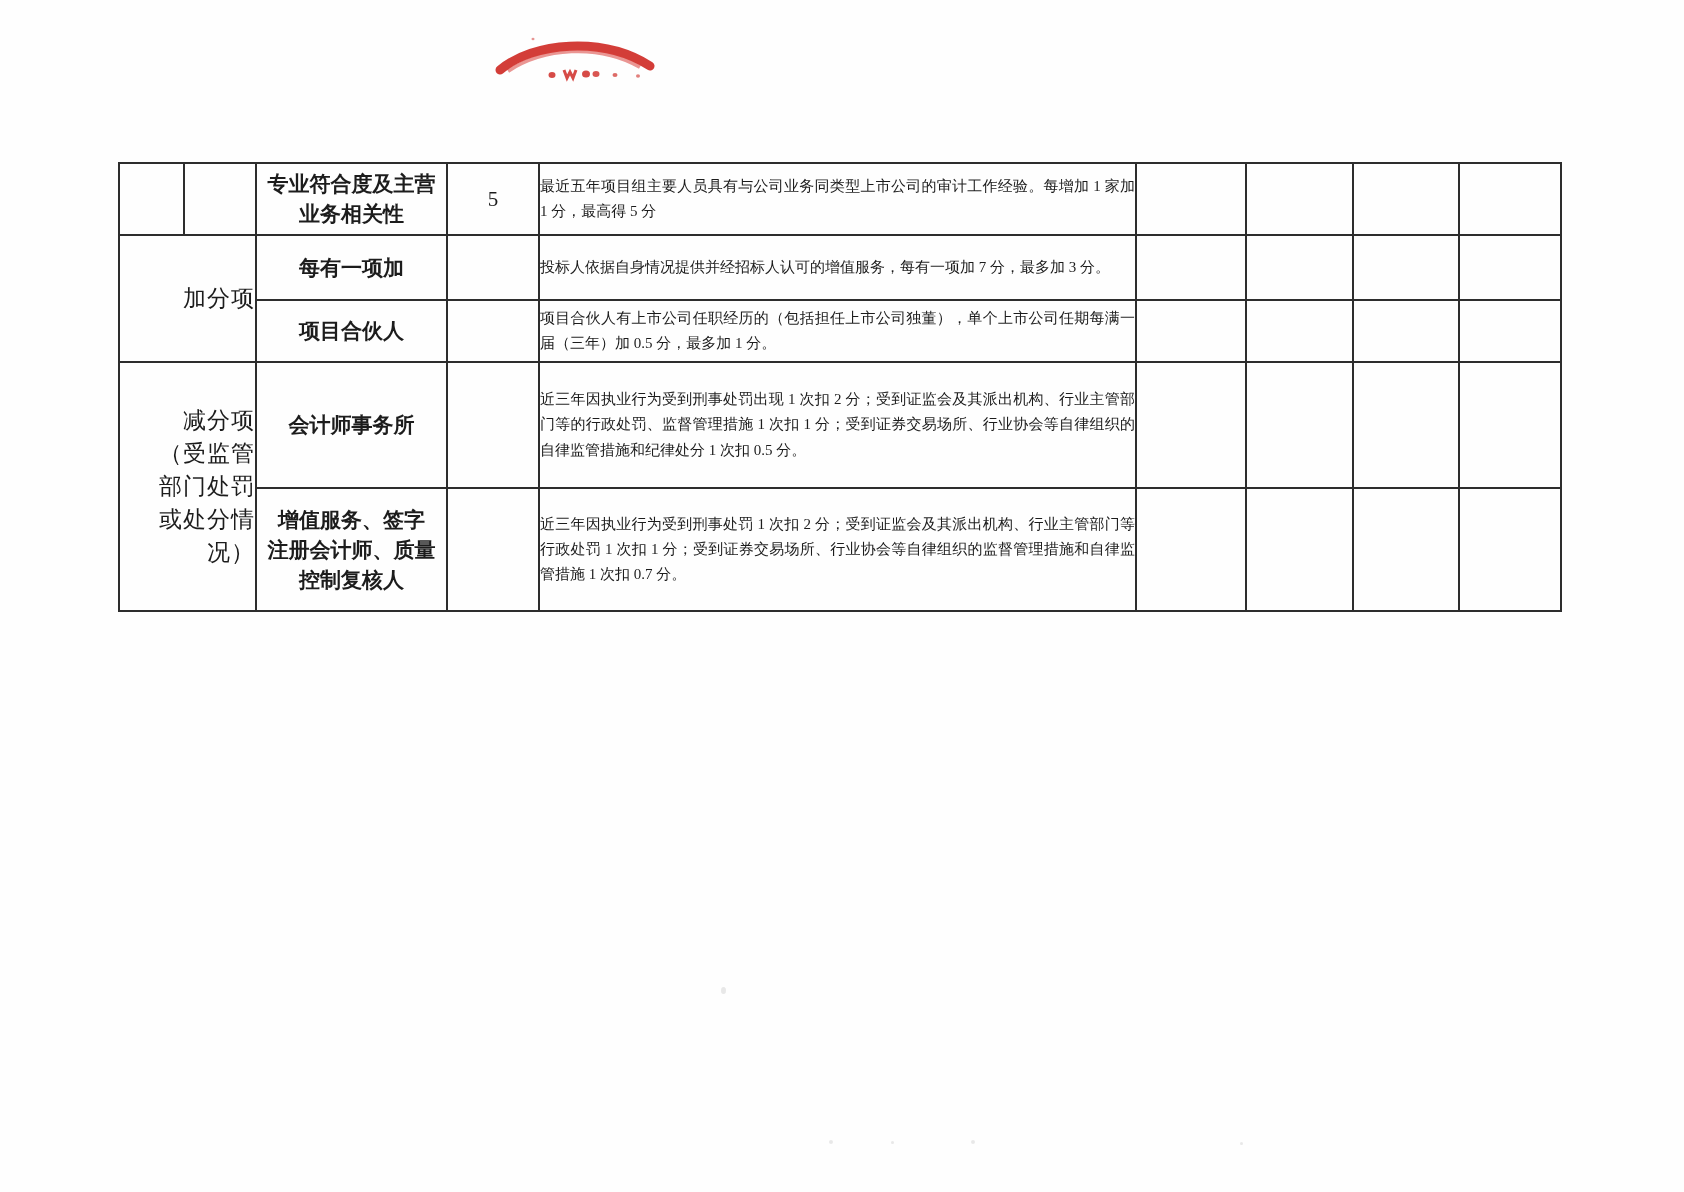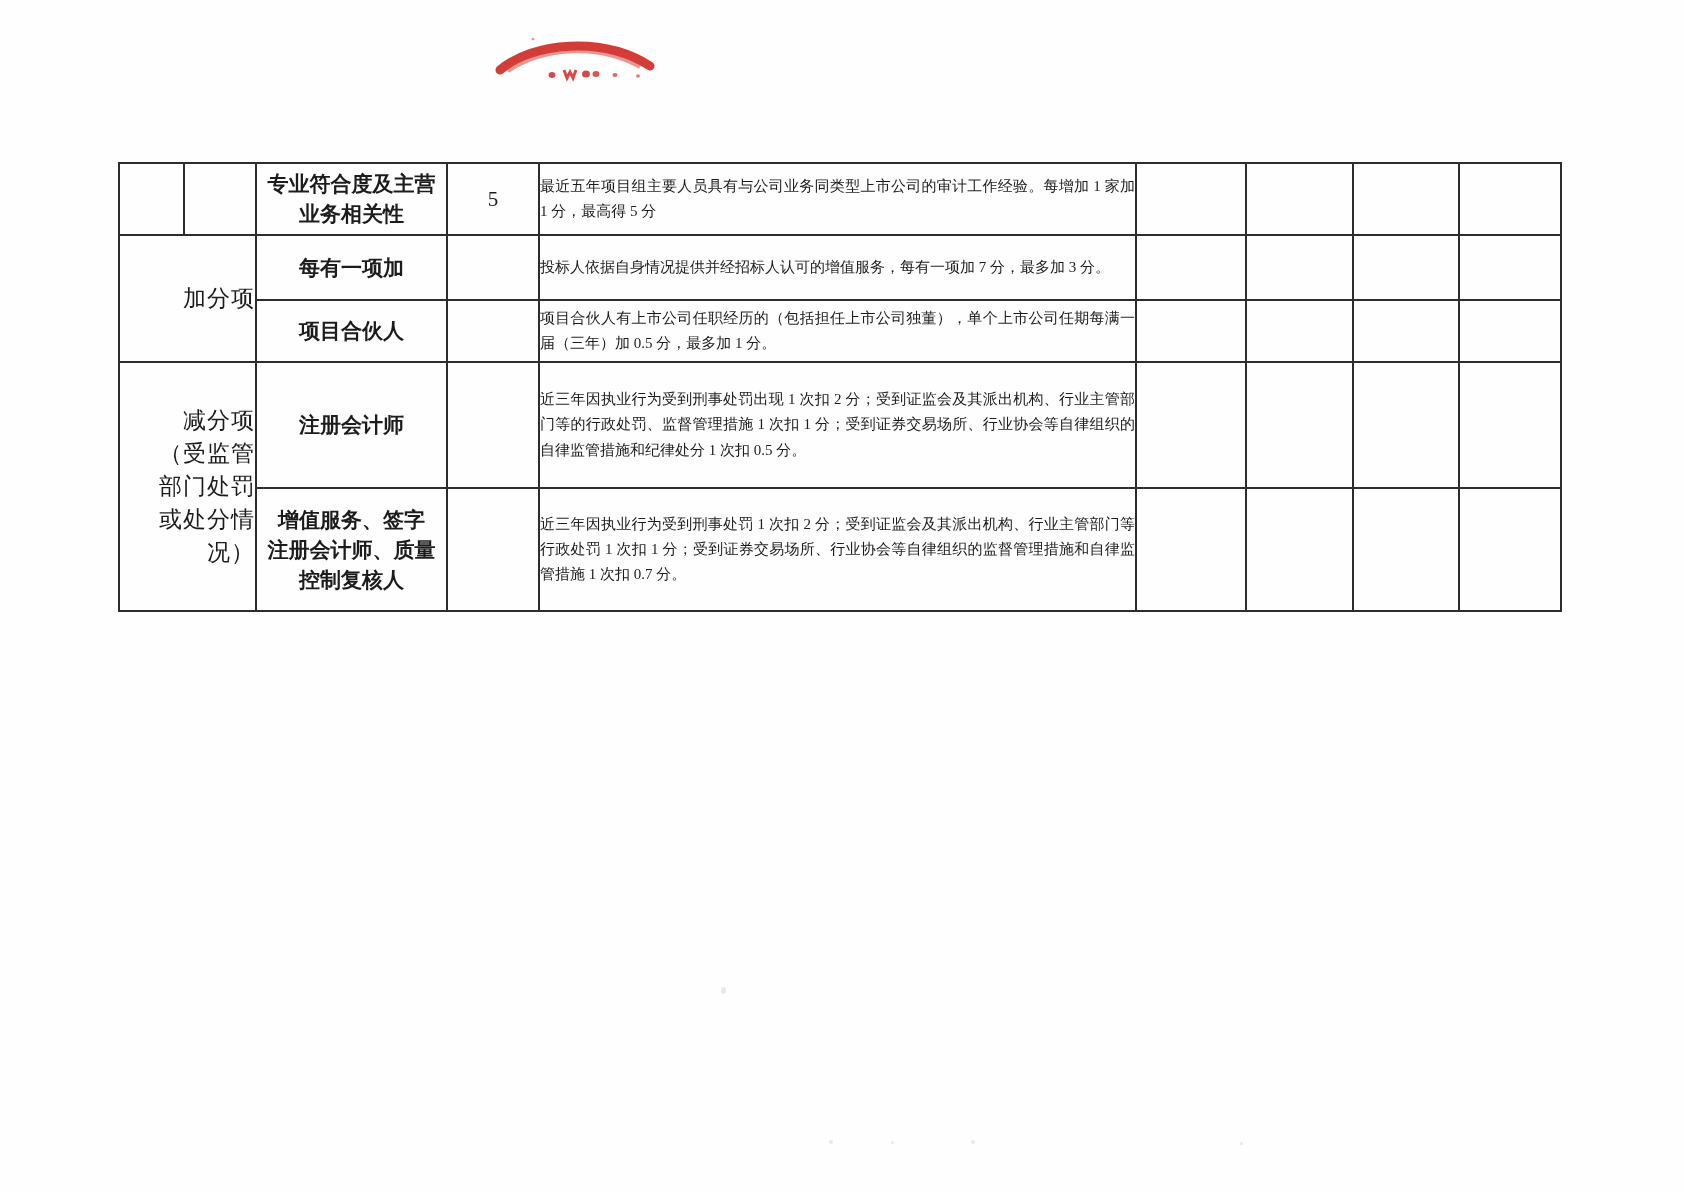--- a/index.html
+++ b/index.html
@@ -141,21 +141,21 @@
       <td class="blank"></td>
       <td class="blank"></td>
     </tr>
 
     <tr style="height:126px">
       <td class="category" colspan="2" rowspan="2">减分项
 （受监管
 部门处罚
 或处分情
 况）</td>
-      <td class="criterion">注册会计师</td>
+      <td class="criterion">会计师事务所</td>
       <td class="score"></td>
       <td class="desc">近三年因执业行为受到刑事处罚出现 1 次扣 2 分；受到证监会及其派出机构、行业主管部门等的行政处罚、监督管理措施 1 次扣 1 分；受到证券交易场所、行业协会等自律组织的自律监管措施和纪律处分 1 次扣 0.5 分。</td>
       <td class="blank"></td>
       <td class="blank"></td>
       <td class="blank"></td>
       <td class="blank"></td>
     </tr>
 
     <tr style="height:123px">
       <td class="criterion">增值服务、签字

